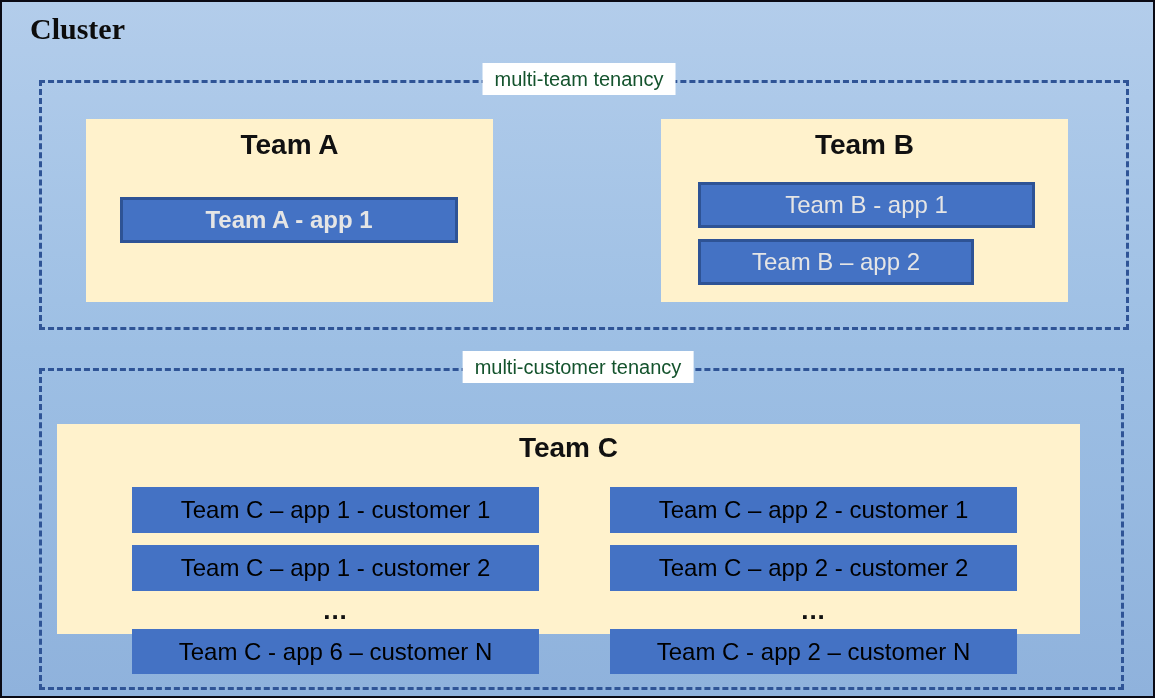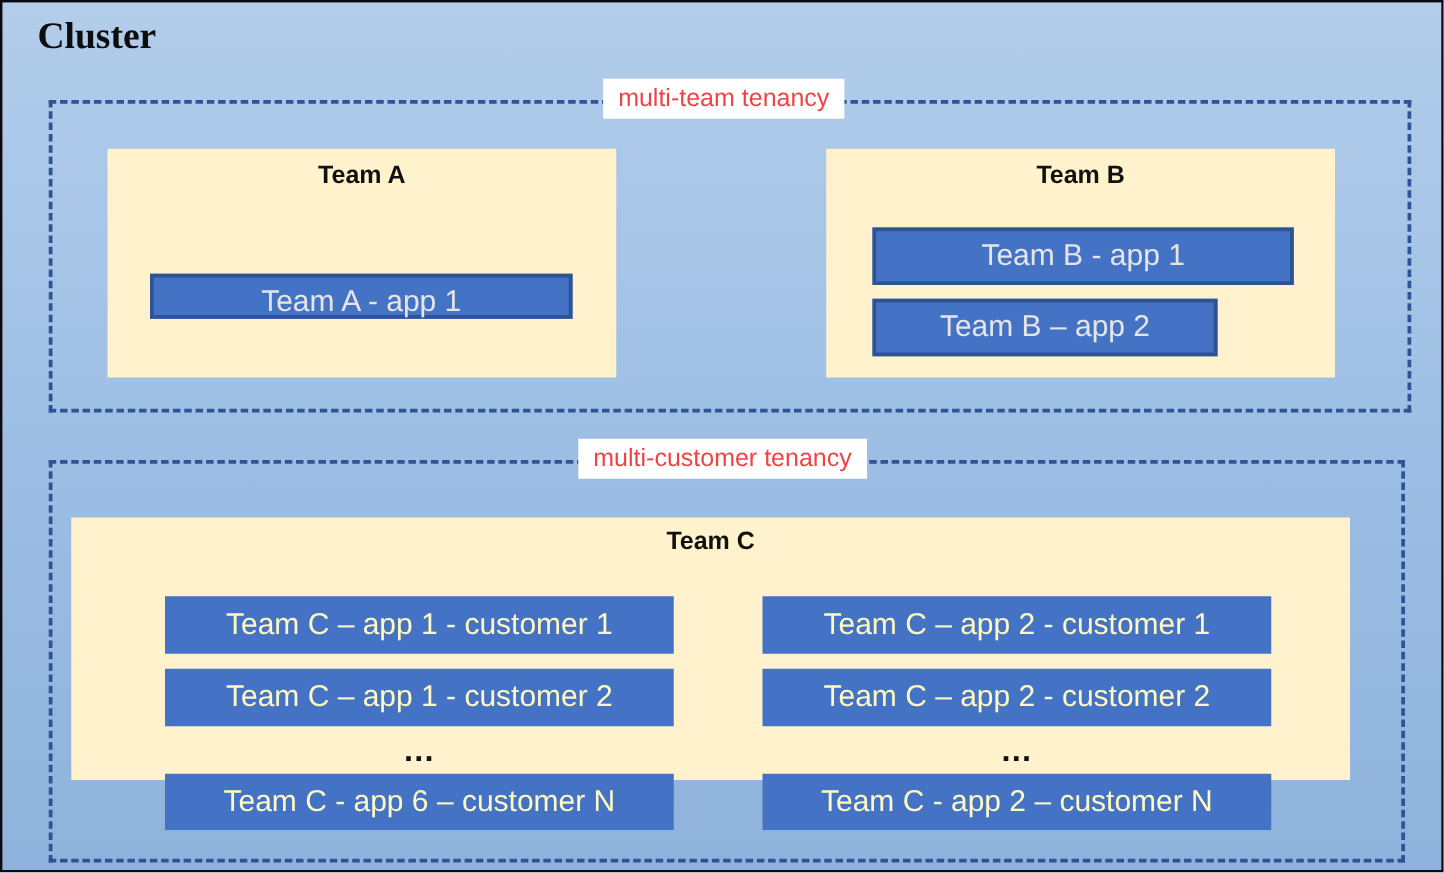--- a/index.html
+++ b/index.html
@@ -18,53 +18,53 @@
     font-size: 30px; font-weight: bold; color: #0d0d0d; font-family: Liberation Serif, serif;
   }
   .dashed-group {
     position: absolute; box-sizing: border-box;
     border: 3px dashed #2f5496;
   }
   #group-multi-team     { left: 37px; top: 78px;  width: 1090px; height: 250px; }
   #group-multi-customer { left: 37px; top: 366px; width: 1085px; height: 322px; }
   .group-label {
     position: absolute; transform: translateX(-50%);
-    background: #ffffff; color: #ef4444;
+    background: #ffffff; color: #14532d;
     font-size: 20px; line-height: 26px; padding: 3px 12px;
     white-space: nowrap; z-index: 2;
   }
   #label-multi-team     { left: 577px; top: 61px; }
   #label-multi-customer { left: 576px; top: 349px; }
   .panel {
     position: absolute; box-sizing: border-box;
     background: #fff2cc;
   }
   #team-a-panel { left: 84px;  top: 117px; width: 407px;  height: 183px; }
   #team-b-panel { left: 659px; top: 117px; width: 407px;  height: 183px; }
-  #team-c-panel { left: 55px;  top: 412px; width: 1023px; height: 210px; }
+  #team-c-panel { left: 55px;  top: 422px; width: 1023px; height: 210px; }
   .team-title {
-    text-align: center; font-size: 20px; font-weight: bold;
+    text-align: center; font-size: 28px; font-weight: bold;
     color: #111111; margin-top: 10px;
   }
   #team-c-panel .team-title { margin-top: 8px; }
   .app-box {
     position: absolute; box-sizing: border-box;
     background: #4472c4; border: 3px solid #2e5395;
     color: #e5e5e5; font-size: 24px; text-align: center;
     line-height: 40px; white-space: nowrap;
   }
-  #team-a-app-1 { left: 34px; top: 100px;  width: 338px; height: 36px; }
+  #team-a-app-1 { left: 34px; top: 78px;  width: 338px; height: 46px; font-weight: bold; }
   #team-b-app-1 { left: 37px; top: 63px;  width: 337px; height: 46px; }
   #team-b-app-2 { left: 37px; top: 120px; width: 276px; height: 46px; }
   .customer-col { position: absolute; top: 63px; width: 407px; }
   #team-c-col-app1 { left: 75px; }
   #team-c-col-app2 { left: 553px; }
   .customer-row {
     height: 46px; line-height: 46px;
-    background: #4472c4; color: #fef9c3;
+    background: #4472c4; color: #000000;
     font-size: 24px; text-align: center; white-space: nowrap;
   }
   .customer-row + .customer-row { margin-top: 12px; }
   .customer-row.last { height: 45px; line-height: 45px; }
   .ellipsis-row {
     height: 38px; line-height: 38px; text-align: center;
     font-weight: bold; font-size: 26px; color: #111111;
     letter-spacing: 1px;
   }
 </style>

